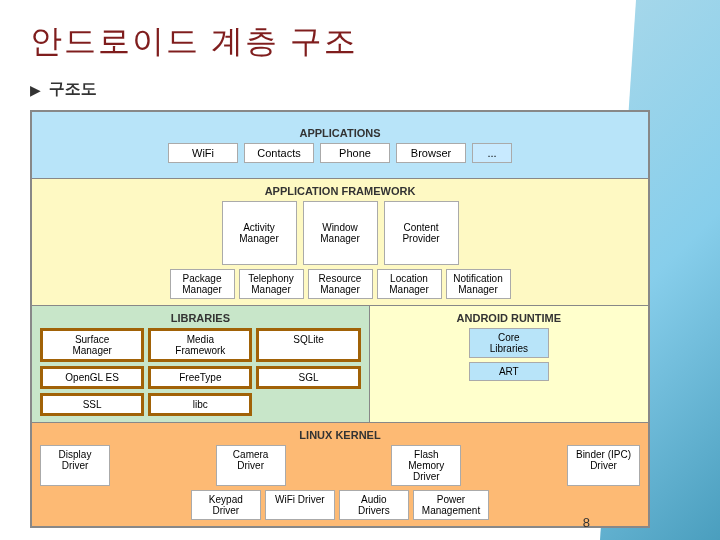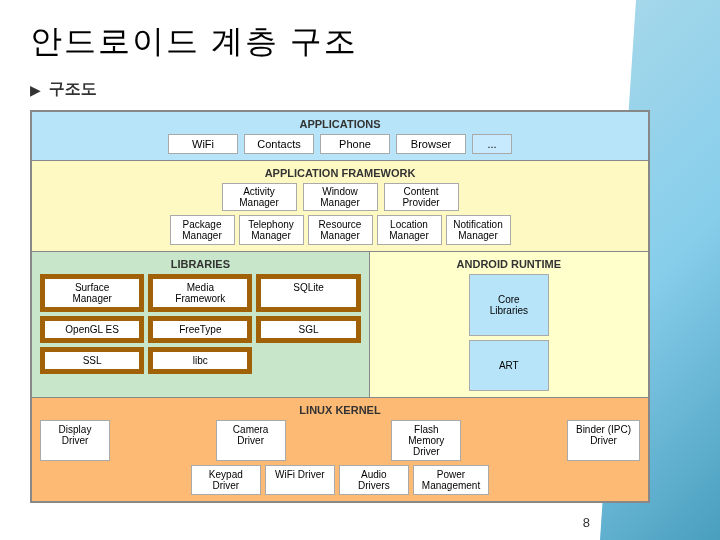--- a/index.html
+++ b/index.html
@@ -25,21 +25,21 @@
     }
 
     .content {
       position: relative;
       z-index: 1;
       padding: 20px 30px 10px 30px;
     }
 
     .slide-title {
       font-size: 32px;
-      color: #000000;
+      color: #7f1d1d;
       font-weight: normal;
       margin-bottom: 15px;
       letter-spacing: 2px;
     }
 
     .subtitle {
       display: flex;
       align-items: center;
       margin-bottom: 10px;
     }
@@ -57,21 +57,21 @@
     .diagram {
       border: 2px solid #888;
       background: white;
       width: 620px;
     }
 
     
     .layer-applications {
       background: #b8e4f9;
       border-bottom: 1px solid #888;
-      padding: 6px 8px;
+      padding: 15px 8px;
     }
     .layer-label {
       text-align: center;
       font-size: 11px;
       font-weight: bold;
       color: #333;
       margin-bottom: 4px;
     }
     .app-row {
       display: flex;
@@ -108,21 +108,21 @@
       margin-bottom: 4px;
     }
     .framework-row2 {
       display: flex;
       gap: 4px;
       justify-content: center;
     }
     .fw-box {
       background: white;
       border: 1px solid #aaa;
-      padding: 2px 8px;
+      padding: 20px 8px;
       font-size: 10px;
       text-align: center;
       min-width: 75px;
     }
     .fw-box-sm {
       background: white;
       border: 1px solid #aaa;
       padding: 3px 6px;
       font-size: 10px;
       text-align: center;
@@ -145,36 +145,36 @@
       flex: 0.9;
       padding: 6px 8px;
     }
     .lib-grid {
       display: grid;
       grid-template-columns: 1fr 1fr 1fr;
       gap: 4px;
     }
     .lib-box {
       background: white;
-      border: 5px solid #a16207;
+      border: 3px solid #a16207;
       padding: 3px 4px;
       font-size: 10px;
       text-align: center;
     }
     .runtime-grid {
       display: flex;
       flex-direction: column;
       gap: 4px;
       align-items: center;
       margin-top: 4px;
     }
     .rt-box {
       background: #b8e4f9;
       border: 1px solid #aaa;
-      padding: 19px 16px;
+      padding: 3px 16px;
       font-size: 10px;
       text-align: center;
       min-width: 80px;
     }
 
     
     .layer-kernel {
       background: #fdba74;
       padding: 6px 8px;
     }

